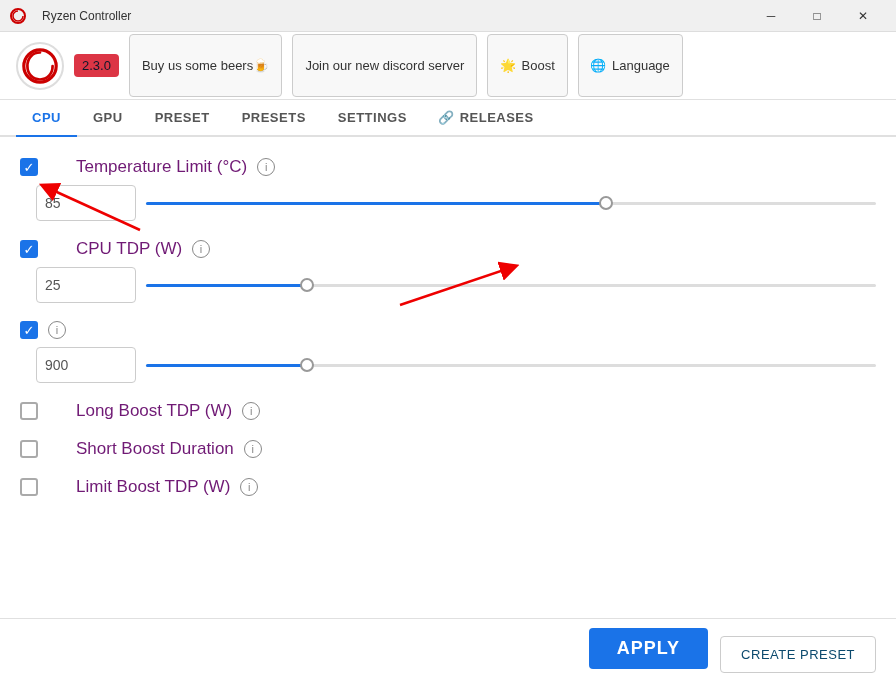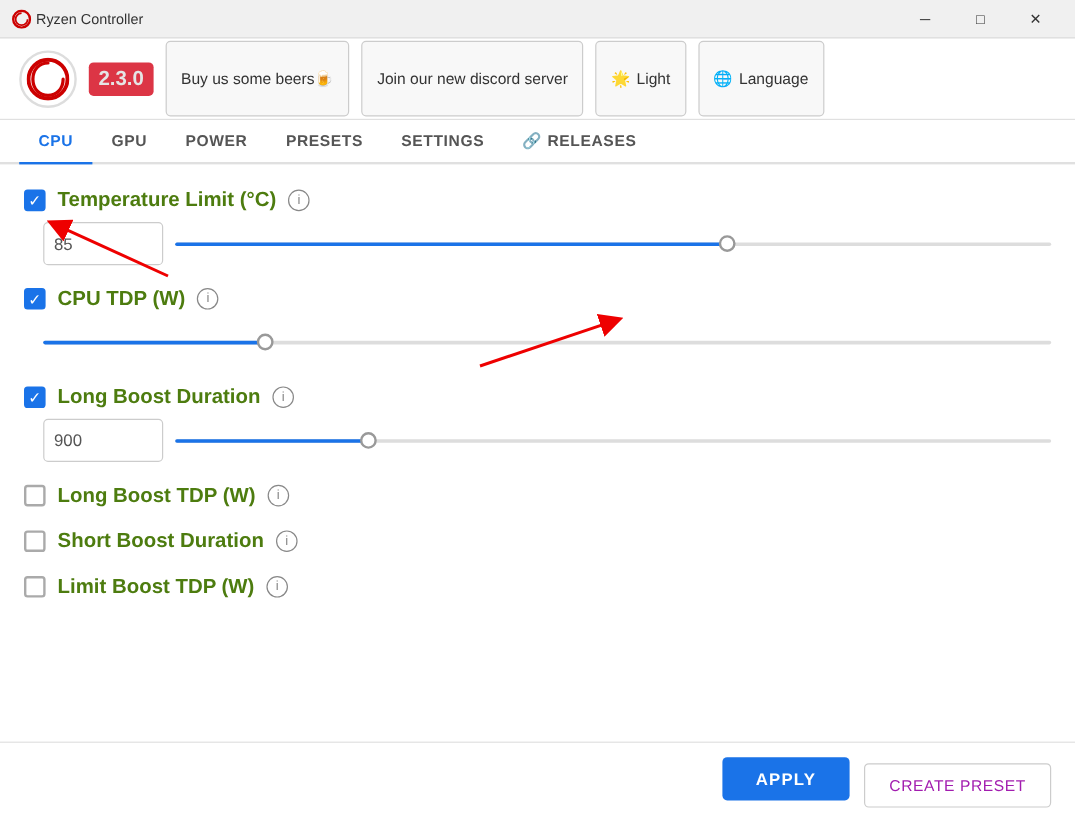--- a/index.html
+++ b/index.html
@@ -18,21 +18,21 @@
       align-items: center;
       height: 32px;
       background: #f0f0f0;
       border-bottom: 1px solid #ddd;
       padding: 0 10px;
       justify-content: space-between;
     }
     .title-bar-left {
       display: flex;
       align-items: center;
-      gap: 4px;
+      gap: 16px;
     }
     .title-bar-icon {
       width: 16px;
       height: 16px;
     }
     .title-bar-title {
       font-size: 12px;
       color: #333;
     }
     .title-bar-controls {
@@ -69,23 +69,23 @@
       border: 2px solid #ddd;
       display: flex;
       align-items: center;
       justify-content: center;
       flex-shrink: 0;
     }
     .logo-svg { width: 36px; height: 36px; }
 
     .version-badge {
       background: #dc3545;
-      color: #e5e5e5;
-      font-size: 17px;
-      font-weight: bold;
+      color: #0f172a;
+      font-size: 13px;
+      font-weight: normal;
       padding: 4px 8px;
       border-radius: 4px;
     }
     .header-btn {
       display: flex;
       align-items: center;
       gap: 5px;
       padding: 23px 12px;
       border: 1px solid #ccc;
       border-radius: 4px;
@@ -156,22 +156,23 @@
       background: #fff;
       border-color: #aaa;
     }
     .checkbox-check {
       color: #fff;
       font-size: 13px;
       line-height: 1;
     }
     .setting-label {
       font-size: 17px;
-      font-weight: 700;
-      color: #4d7c0f;
+      font-weight: 400;
+      color: #701a75;
+      margin-left: 28px;
     }
     .info-icon {
       width: 18px;
       height: 18px;
       border-radius: 50%;
       border: 1.5px solid #888;
       color: #888;
       font-size: 11px;
       display: flex;
       align-items: center;
@@ -241,29 +242,29 @@
       gap: 12px;
       padding: 0 20px;
       border-top: 1px solid #e0e0e0;
       background: #fff;
     }
     .apply-btn {
       background: #1a73e8;
       color: #fff;
       border: none;
       padding: 10px 28px;
-      font-size: 14px;
+      font-size: 18px;
       font-weight: bold;
       border-radius: 4px;
       cursor: pointer;
       letter-spacing: 1px;
     }
     .create-preset-btn {
       background: #fff;
-      color: #a21caf;
+      color: #0c4a6e;
       border: 1px solid #ccc;
       padding: 10px 20px;
       font-size: 13px;
       border-radius: 4px;
       cursor: pointer;
       letter-spacing: 0.5px;
       margin-top: 12px;
     }
     svg.arrow-svg {
       position: absolute;
@@ -294,32 +295,32 @@
     <svg class="logo-svg" viewBox="0 0 40 40">
       <circle cx="20" cy="20" r="18" fill="none" stroke="#c00" stroke-width="3.5"></circle>
       <path d="M20 5 C12 5 6 11 6 20 C6 29 12 35 20 35 C28 35 34 29 34 20" stroke="#c00" stroke-width="3" fill="none" stroke-linecap="round"></path>
     </svg>
   </div>
   <span class="version-badge">2.3.0</span>
   <button class="header-btn">Buy us some beers🍺</button>
   <button class="header-btn">Join our new discord server</button>
   <button class="header-btn light-btn">
     <span>🌟</span>
-    <span>Light</span>
+    <span>Boost</span>
   </button>
   <button class="header-btn lang-btn">
     <span>🌐</span>
     <span>Language</span>
   </button>
 </div>
 
 <div class="nav-tabs">
   <div class="nav-tab active">CPU</div>
   <div class="nav-tab">GPU</div>
-  <div class="nav-tab">POWER</div>
+  <div class="nav-tab">PRESET</div>
   <div class="nav-tab">PRESETS</div>
   <div class="nav-tab">SETTINGS</div>
   <div class="nav-tab">🔗 RELEASES</div>
 </div>
 
 <div class="main-content">
 
   <div class="setting-row">
     <div class="setting-header">
       <div class="checkbox">
@@ -341,35 +342,35 @@
 
   <div class="setting-row">
     <div class="setting-header">
       <div class="checkbox">
         <span class="checkbox-check">✓</span>
       </div>
       <span class="setting-label">CPU TDP (W)</span>
       <div class="info-icon">i</div>
     </div>
     <div class="setting-controls">
+      <input type="text" class="value-input" value="25" style="">
       <div class="slider-container">
         <div class="slider-track">
           <div class="slider-fill" style="width:22%"></div>
           <div class="slider-thumb" style="left:22%"></div>
         </div>
       </div>
     </div>
   </div>
 
   <div class="setting-row">
     <div class="setting-header">
       <div class="checkbox">
         <span class="checkbox-check">✓</span>
       </div>
-      <span class="setting-label">Long Boost Duration</span>
       <div class="info-icon">i</div>
     </div>
     <div class="setting-controls">
       <input type="text" class="value-input" value="900" style="">
       <div class="slider-container">
         <div class="slider-track">
           <div class="slider-fill" style="width:22%"></div>
           <div class="slider-thumb" style="left:22%"></div>
         </div>
       </div>

